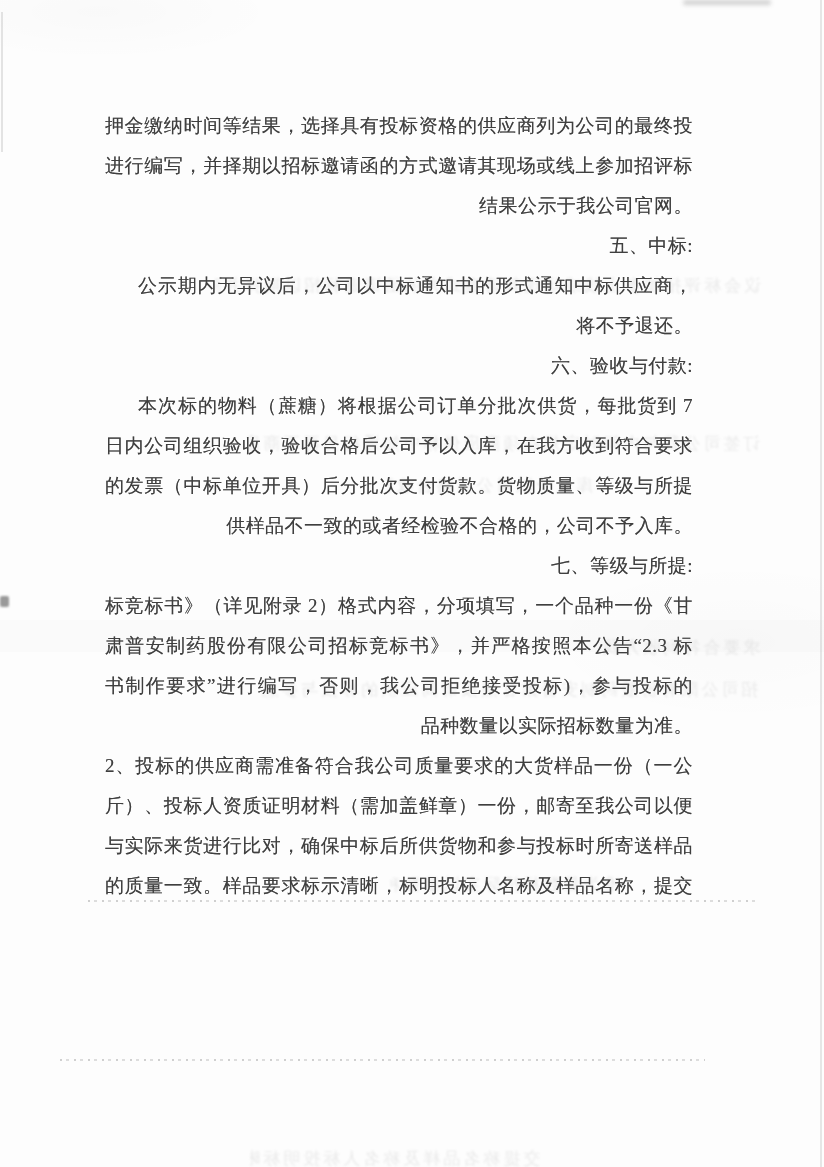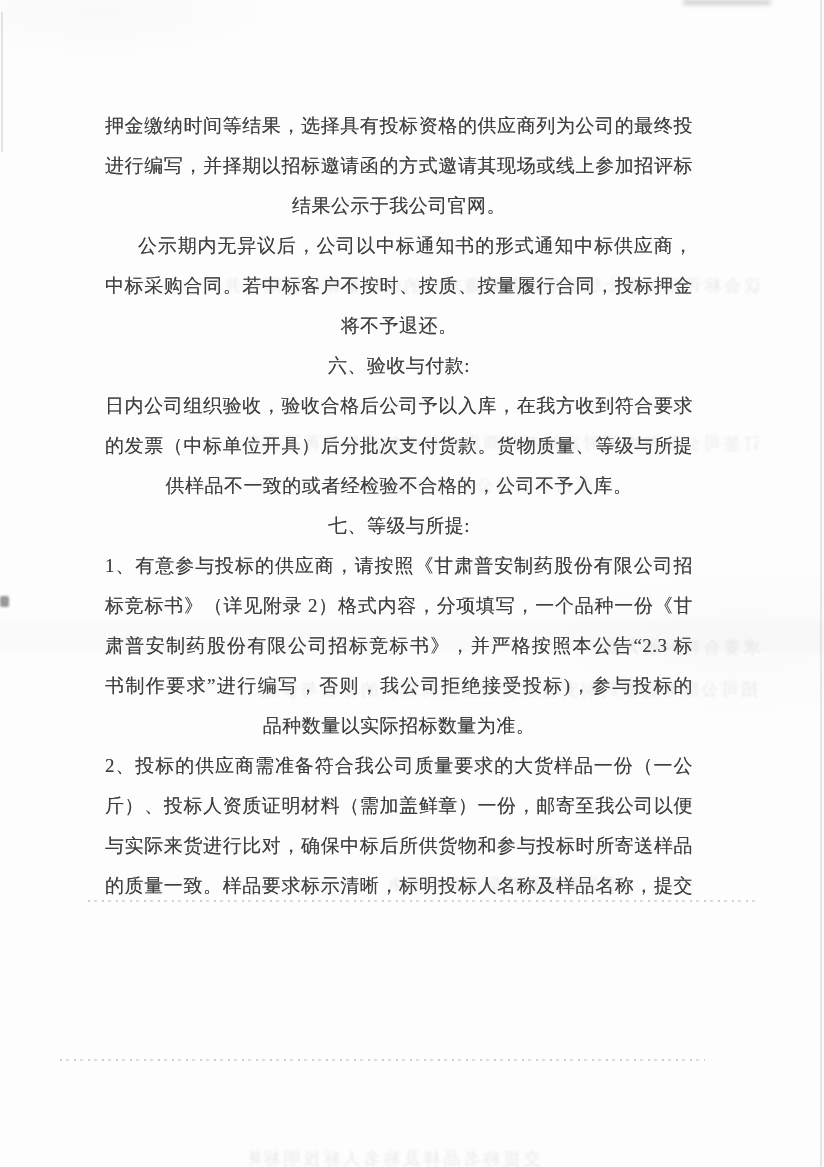--- a/index.html
+++ b/index.html
@@ -31,21 +31,21 @@
     height: 40px;
     line-height: 40px;
     white-space: nowrap;
   }
   .line.fill {
     white-space: normal;
     text-align: justify;
     text-align-last: justify;
   }
   .line.indent { text-indent: 33px; }
-  .line.end, .line.heading { text-align: center; }
+  .line.end, .line.heading { text-align: right; }
 
   
   .bleed {
     position: absolute;
     height: 25px;
     line-height: 25px;
     overflow: hidden;
     white-space: nowrap;
     font-size: 17px;
     letter-spacing: 3px;
@@ -93,29 +93,29 @@
   <div class="scan-band"></div>
   <div class="top-smudge"></div>
   <div class="left-smudge"></div>
   <div class="edge-right"></div>
   <div class="edge-left"></div>
 
   <div class="text-block" id="doc-lines">
       <div class="line fill">押金缴纳时间等结果，选择具有投标资格的供应商列为公司的最终投</div>
       <div class="line fill">进行编写，并择期以招标邀请函的方式邀请其现场或线上参加招评标</div>
       <div class="line end">结果公示于我公司官网。</div>
+      <div class="line heading">五、中标:</div>
       <div class="line fill indent">公示期内无异议后，公司以中标通知书的形式通知中标供应商，</div>
-      <div class="line fill">中标采购合同。若中标客户不按时、按质、按量履行合同，投标押金</div>
       <div class="line end">将不予退还。</div>
       <div class="line heading">六、验收与付款:</div>
+      <div class="line fill indent">本次标的物料（蔗糖）将根据公司订单分批次供货，每批货到 7</div>
       <div class="line fill">日内公司组织验收，验收合格后公司予以入库，在我方收到符合要求</div>
       <div class="line fill">的发票（中标单位开具）后分批次支付货款。货物质量、等级与所提</div>
       <div class="line end">供样品不一致的或者经检验不合格的，公司不予入库。</div>
       <div class="line heading">七、等级与所提:</div>
-      <div class="line fill">1、有意参与投标的供应商，请按照《甘肃普安制药股份有限公司招</div>
       <div class="line fill">标竞标书》（详见附录 2）格式内容，分项填写，一个品种一份《甘</div>
       <div class="line fill">肃普安制药股份有限公司招标竞标书》，并严格按照本公告“2.3 标</div>
       <div class="line fill">书制作要求”进行编写，否则，我公司拒绝接受投标)，参与投标的</div>
       <div class="line end">品种数量以实际招标数量为准。</div>
       <div class="line fill">2、投标的供应商需准备符合我公司质量要求的大货样品一份（一公</div>
       <div class="line fill">斤）、投标人资质证明材料（需加盖鲜章）一份，邮寄至我公司以便</div>
       <div class="line fill">与实际来货进行比对，确保中标后所供货物和参与投标时所寄送样品</div>
       <div class="line fill">的质量一致。样品要求标示清晰，标明投标人名称及样品名称，提交</div>
     </div>
 

